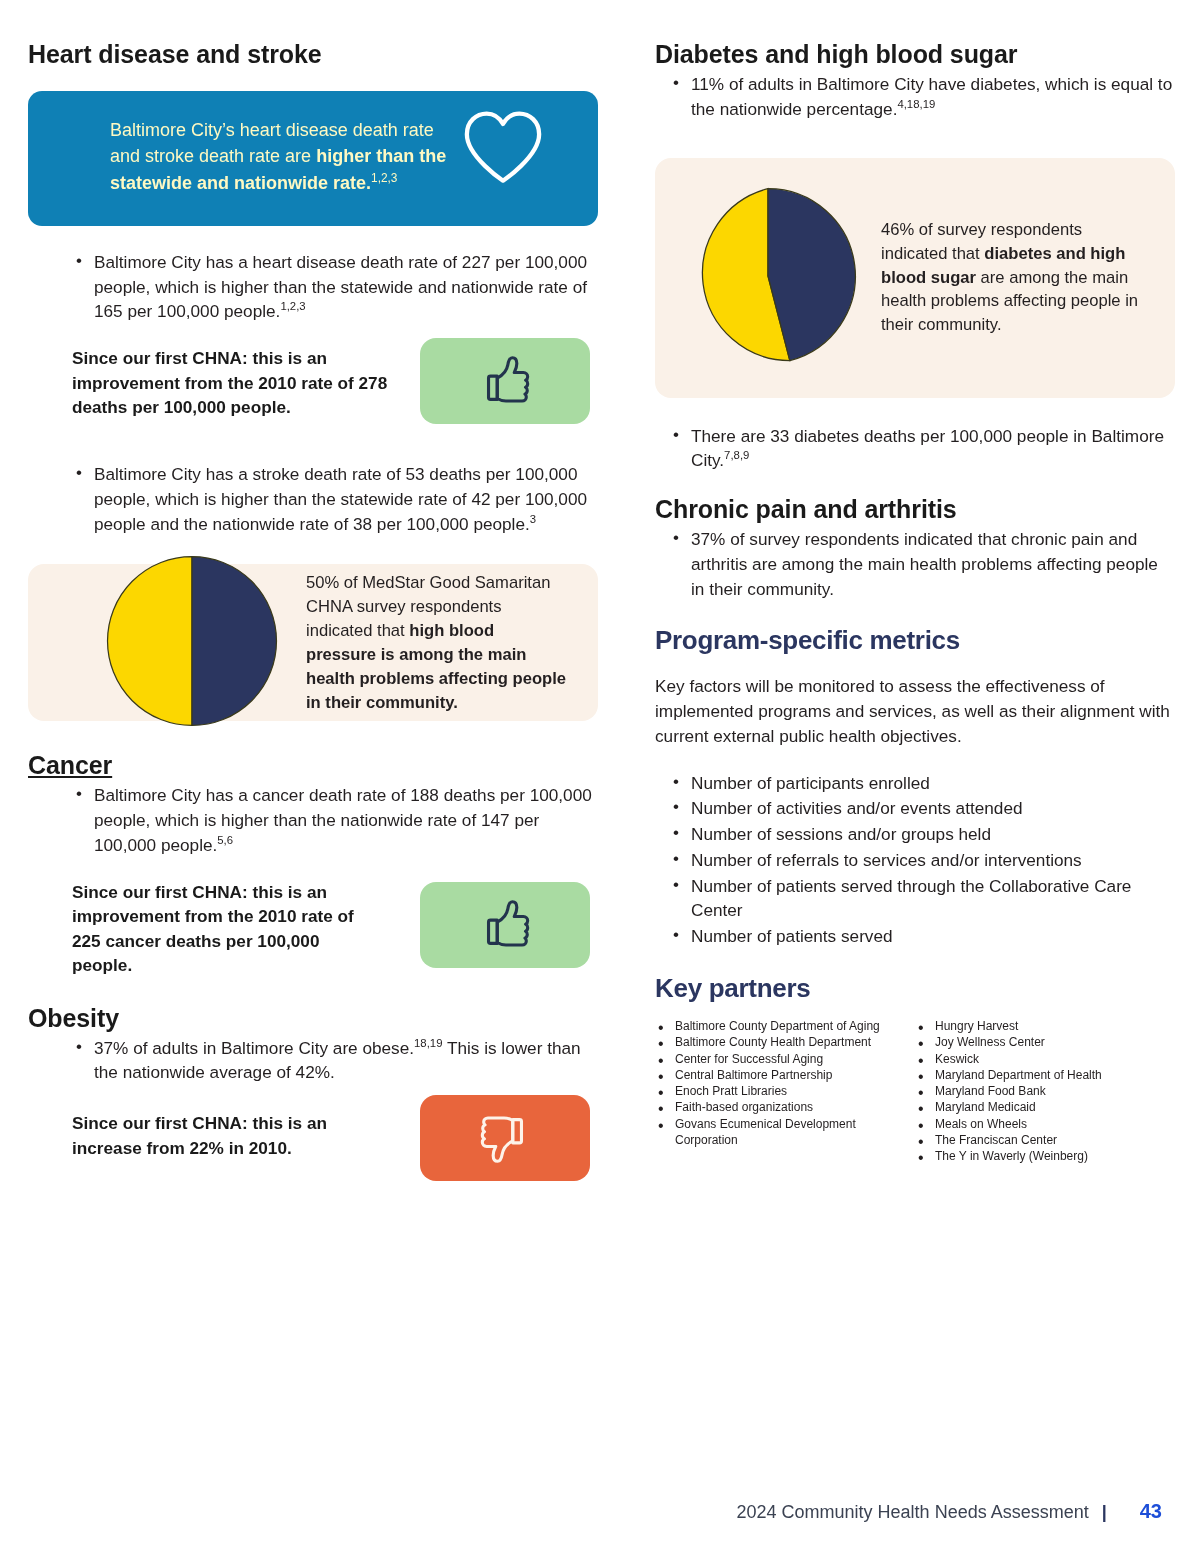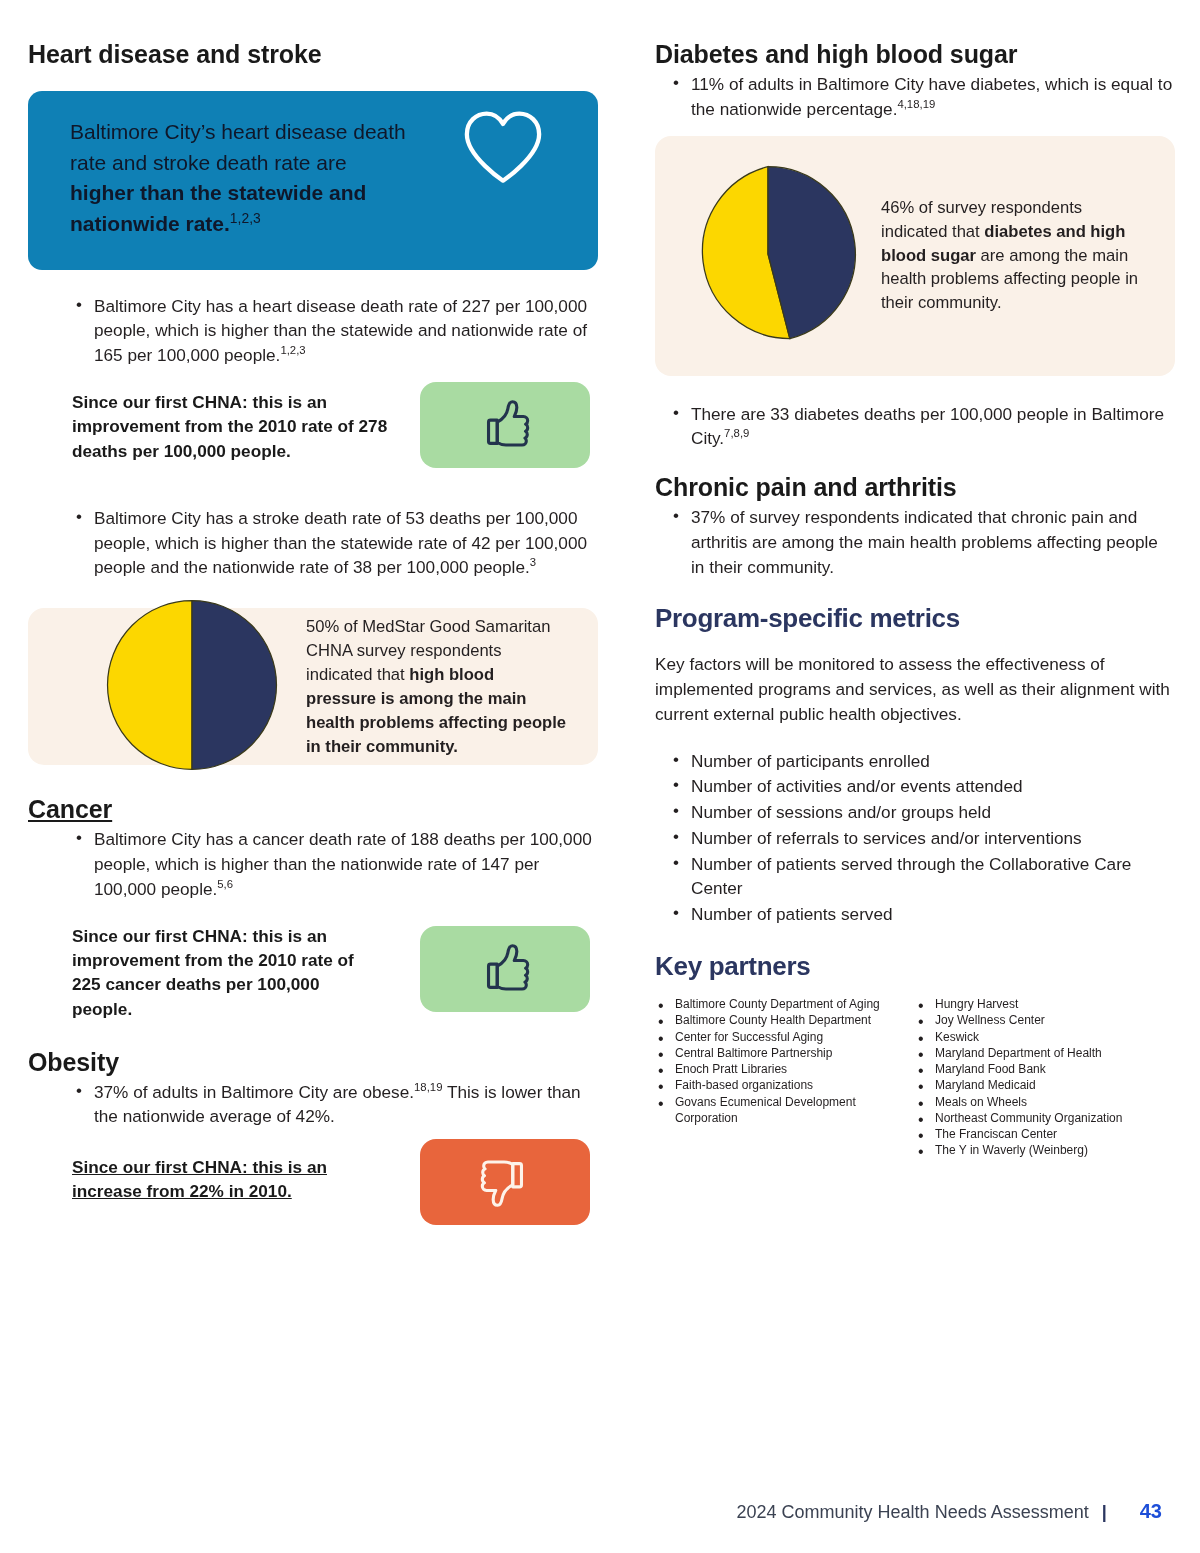--- a/index.html
+++ b/index.html
@@ -26,22 +26,22 @@
   
   .blue-box {
     position: relative;
     background: #0f80b5;
     border-radius: 14px;
     padding: 26px 28px 30px 42px;
     margin-top: 22px;
     min-height: 126px;
   }
   .blue-box p {
-    color: #0f172a; font-size: 21px; line-height: 1.46;
-    max-width: 340px; font-weight: 400;
+    color: #fef9c3; font-size: 18px; line-height: 1.46;
+    max-width: 340px; font-weight: 400; margin-left: 40px;
   }
   .blue-box p b { font-weight: bold; }
   .heart-wrap { position: absolute; right: 52px; top: 14px; }
 
   
   ul.bullets { list-style: none; }
   ul.bullets li {
     position: relative; padding-left: 22px; margin-bottom: 1px;
     font-size: 17.2px; line-height: 1.44; color: #231f20;
   }
@@ -172,21 +172,21 @@
     </div>
 
     <h3 class="sec-head" style="margin-top:14px;">Obesity</h3>
     <ul class="bullets indent" style="margin-top:3px;">
       <li>
         <span>37% of adults in Baltimore City are obese.</span><sup>18,19</sup><span> This is lower than the nationwide average of 42%.</span>
       </li>
     </ul>
 
     <div class="chna-row" style="margin-top:26px; min-height:96px;">
-      <div class="chna-note" style="max-width:330px; margin-top:20px;text-decoration:underline;">Since our first CHNA: this is an increase from 22% in 2010.</div>
+      <div class="chna-note" style="max-width:330px; margin-top:20px;">Since our first CHNA: this is an increase from 22% in 2010.</div>
       <div class="badge orange" style="right:8px; top:-16px;">
         <svg width="62" height="62" viewBox="0 0 64 64" aria-hidden="true">
           <g transform="translate(64,64) rotate(180)">
             <path d="M17 27 h7 v24 h-7 a2 2 0 0 1-2-2 V29 a2 2 0 0 1 2-2 Z" fill="none" stroke="#fdf3ea" stroke-width="3.2" stroke-linejoin="round"></path>
             <path d="M24 29 c6-3 10-8 11-14 c0.7-4 1.6-7 4.6-7 c3.2 0 4.6 2.6 4.6 6 c0 3.4-1.2 6.6-2.6 9.3 h9.4 c2.6 0 4.4 1.9 4.4 4.2 c0 1.7-0.9 3-2.1 3.7 c1.3 0.7 2.1 2 2.1 3.6 c0 1.7-0.9 3-2.2 3.7 c1.1 0.7 1.8 1.9 1.8 3.4 c0 1.7-1 3-2.4 3.6 c0.9 0.7 1.4 1.8 1.4 3 c0 2.3-1.8 4.2-4.4 4.2 H33 c-3.6 0-6.4-1-9-2.6 Z" fill="none" stroke="#fdf3ea" stroke-width="3.2" stroke-linejoin="round"></path>
           </g>
         </svg>
       </div>
     </div>
 
@@ -195,21 +195,21 @@
   <div class="col-right">
 
     <h3 class="sec-head">Diabetes and high blood sugar</h3>
 
     <ul class="bullets indent-r" style="margin-top:3px;">
       <li>
         <span>11% of adults in Baltimore City have diabetes, which is equal to the nationwide percentage.</span><sup>4,18,19</sup>
       </li>
     </ul>
 
-    <div class="cream-box" style="margin-top:14px; width:520px; height:240px; padding-left:22px; gap:22px;">
+    <div class="cream-box" style="margin-top:36px; width:520px; height:240px; padding-left:22px; gap:22px;">
       <span class="pie">
         <svg width="182" height="182" viewBox="0 0 100 100" aria-hidden="true">
 
           <path d="M50 50 L50 2 A48 48 0 0 0 61.99 96.48 Z" fill="#fcd700" stroke="#3a3a1a" stroke-width="0.7"></path>
           <path d="M50 50 L61.99 96.48 A48 48 0 0 0 50 2 Z" fill="#2b3660" stroke="#3a3a1a" stroke-width="0.7"></path>
         </svg>
       </span>
       <div class="txt" style="max-width:258px;">
         <span>46% of survey respondents indicated that </span><b>diabetes and high blood sugar</b><span> are among the main health problems affecting people in their community.</span>
       </div>
@@ -254,21 +254,20 @@
         <li>Govans Ecumenical Development Corporation</li>
       </ul>
       <ul>
         <li>Hungry Harvest</li>
         <li>Joy Wellness Center</li>
         <li>Keswick</li>
         <li>Maryland Department of Health</li>
         <li>Maryland Food Bank</li>
         <li>Maryland Medicaid</li>
         <li>Meals on Wheels</li>
-        <li>Northeast Community Organization</li>
         <li>The Franciscan Center</li>
         <li>The Y in Waverly (Weinberg)</li>
       </ul>
     </div>
 
   </div>
 
   <div class="footer">
     <span>2024 Community Health Needs Assessment</span>
     <span class="bar">|</span>

